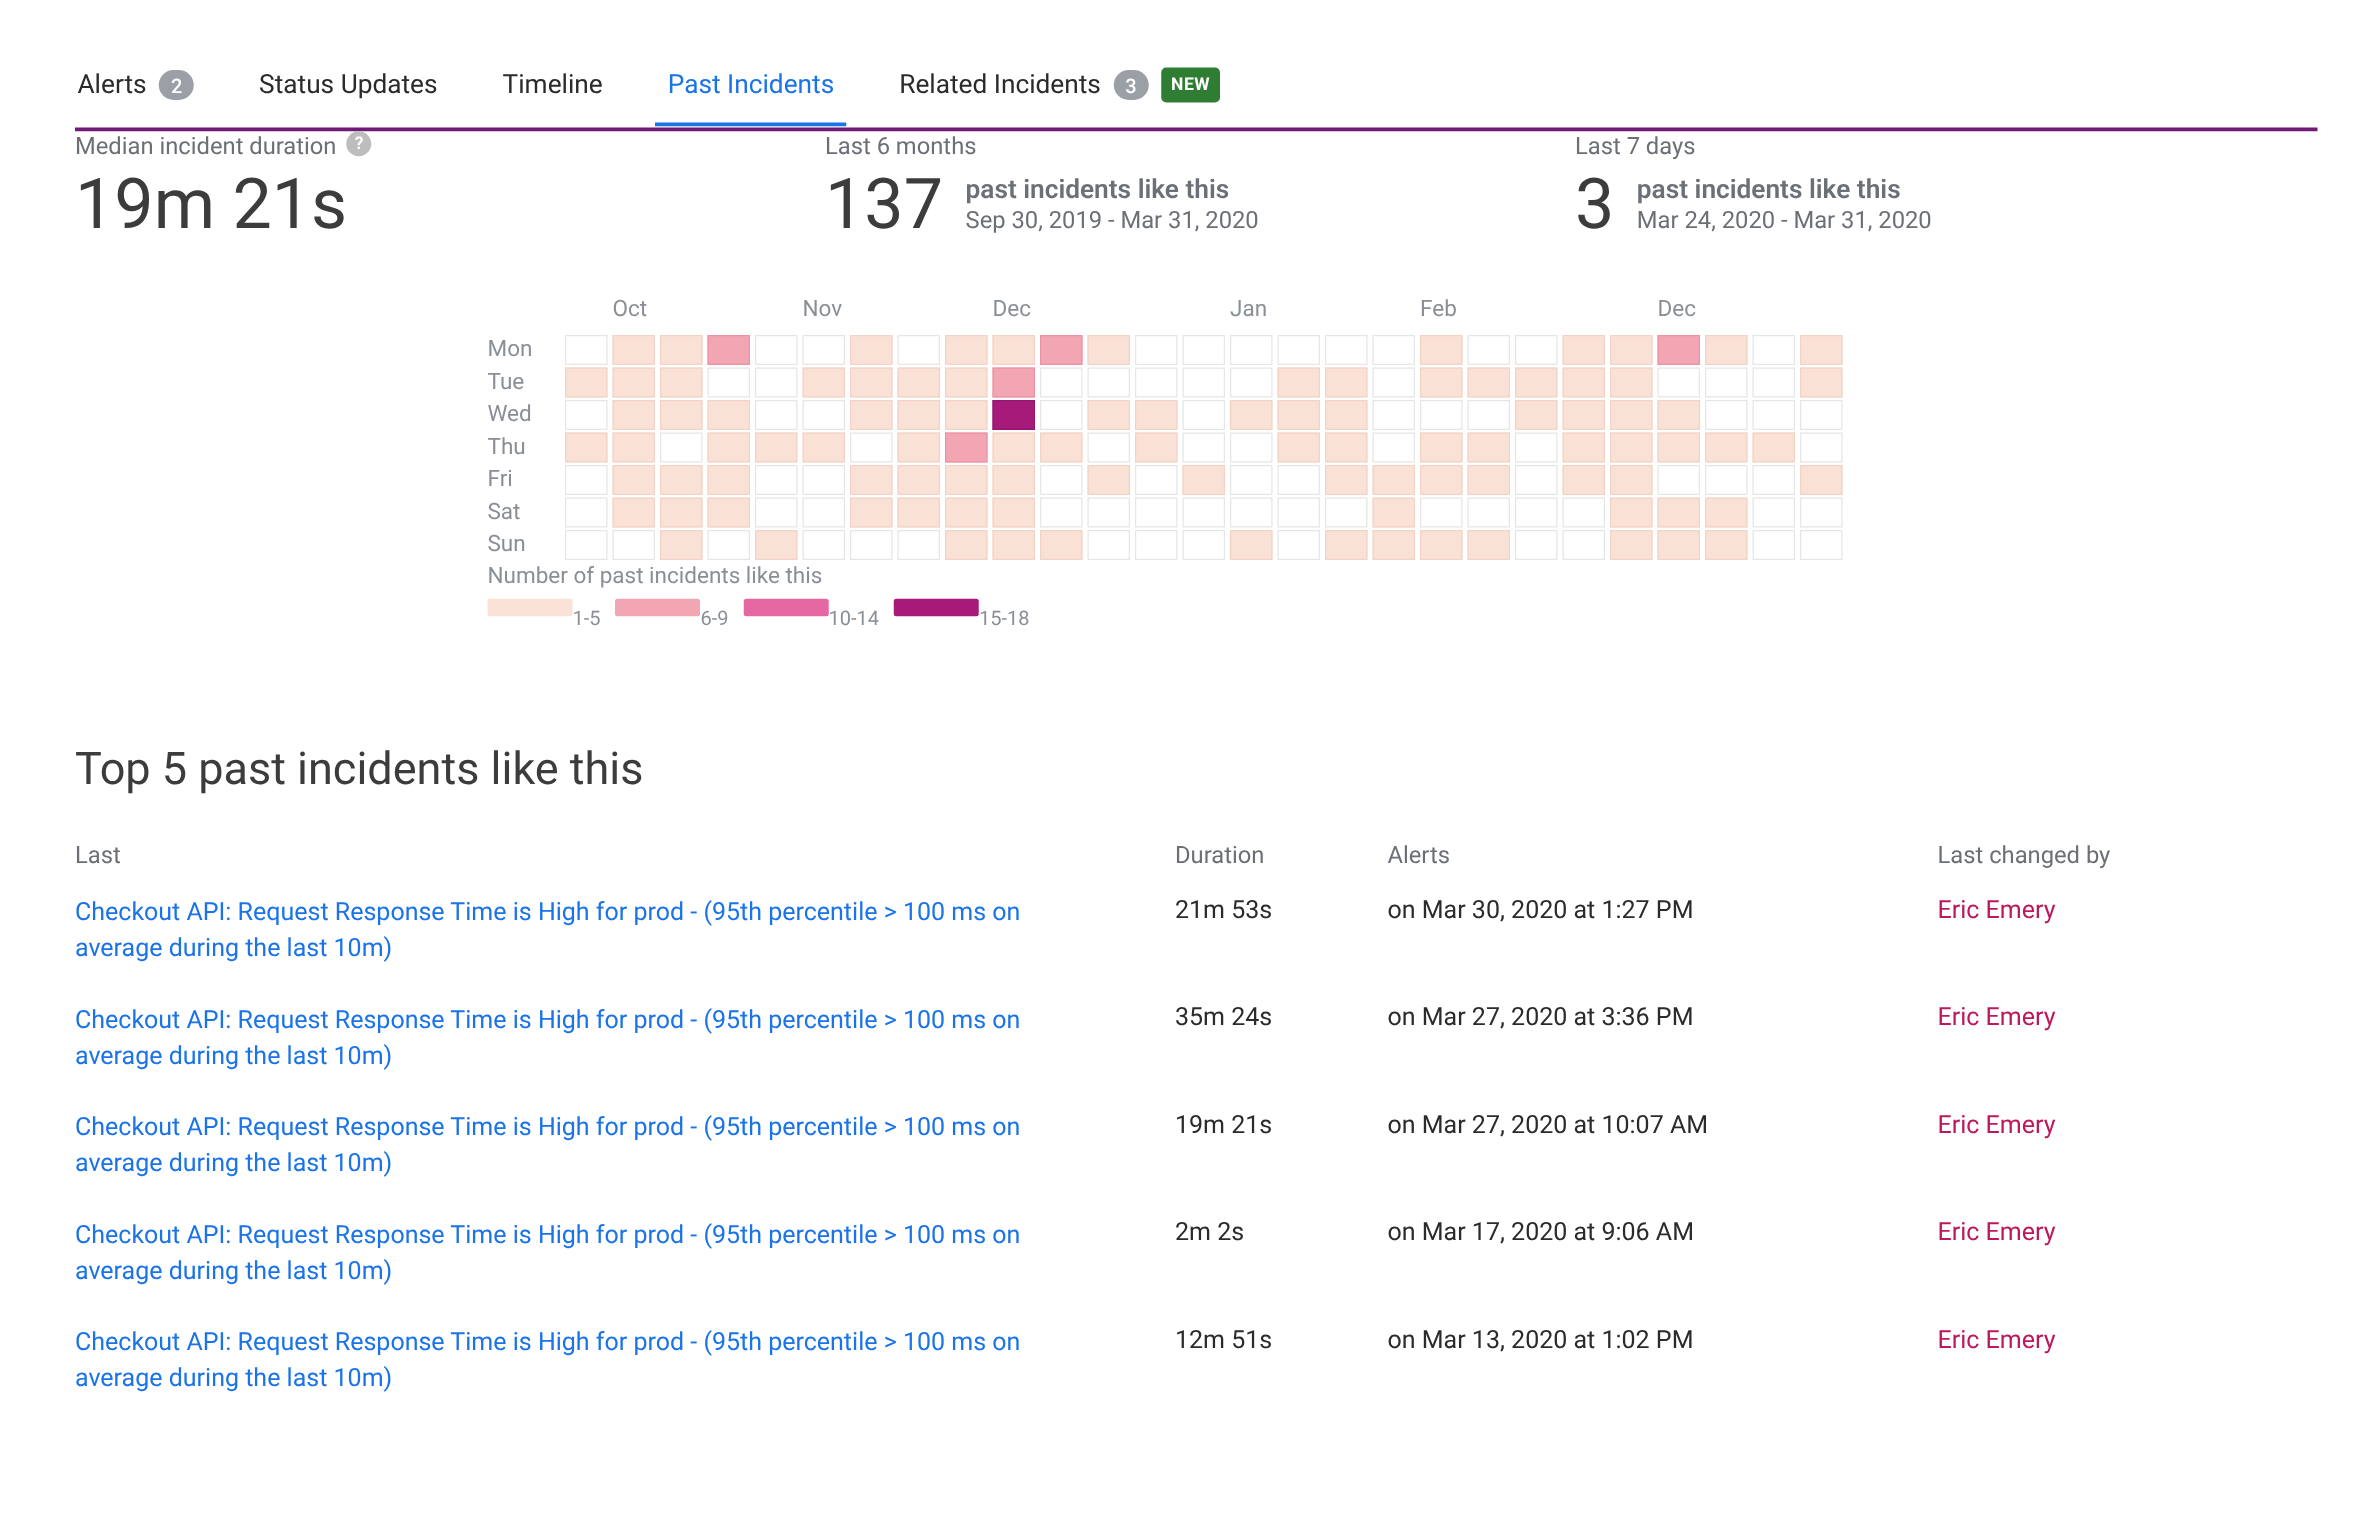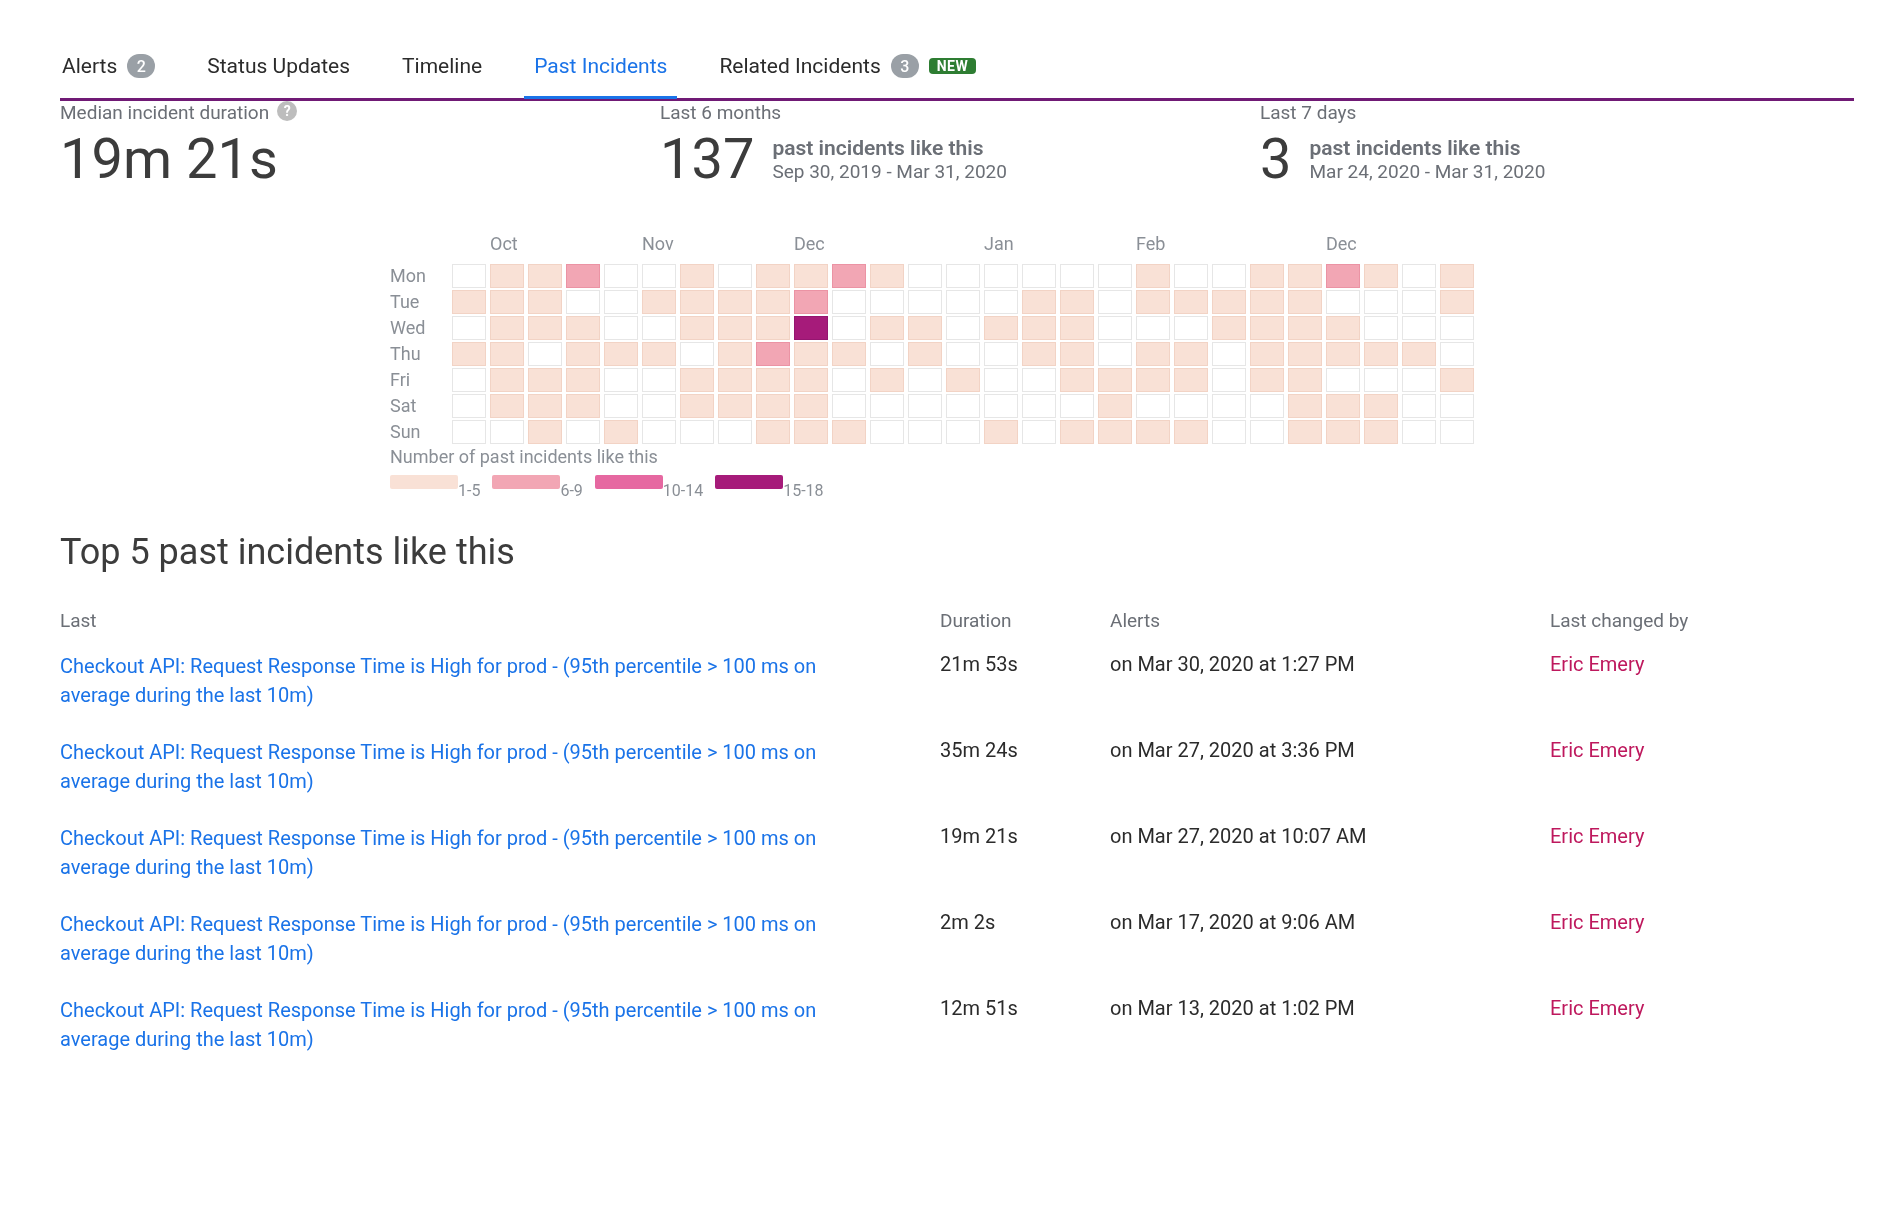--- a/index.html
+++ b/index.html
@@ -46,21 +46,21 @@
     border-radius: 12px;
     background: #9aa0a6;
     color: #fff;
     font-size: 16px;
     font-weight: 500;
   }
   .badge-new {
     display: inline-flex;
     align-items: center;
     justify-content: center;
-    height: 16px;
+    height: 28px;
     padding: 0 8px;
     border-radius: 4px;
     background: #2e7d32;
     color: #fff;
     font-size: 14px;
     font-weight: 700;
     letter-spacing: 0.5px;
   }
   
   .summary-row {
@@ -136,21 +136,21 @@
   .lvl4 { background: #a61b7a; border-color: #951670; }
   
   .legend { margin-left: 0; }
   .legend-title { color: #8a8f96; font-size: 18px; margin-bottom: 8px; }
   .legend-row { display: flex; gap: 12px; }
   .legend-item { display: flex; flex-direction: row; align-items: flex-start; }
   .legend-swatch { width: 68px; height: 14px; border-radius: 2px; }
   .legend-label { font-size: 16px; color: #8a8f96; margin-top: 6px; }
 
   
-  .top5 { margin-top: 31px; }
+  .top5 { margin-top: 90px; }
   .top5 h2 { font-size: 36px; font-weight: 400; color: #3c3c3c; margin-bottom: 36px; }
   .tbl { width: 1700px; }
   .tbl-head, .tbl-row {
     display: grid;
     grid-template-columns: 880px 170px 440px 260px;
     gap: 0;
     align-items: flex-start;
   }
   .tbl-head { color: #6b6f76; font-size: 19px; margin-bottom: 20px; }
   .tbl-row { margin-bottom: 28px; font-size: 20px; }

